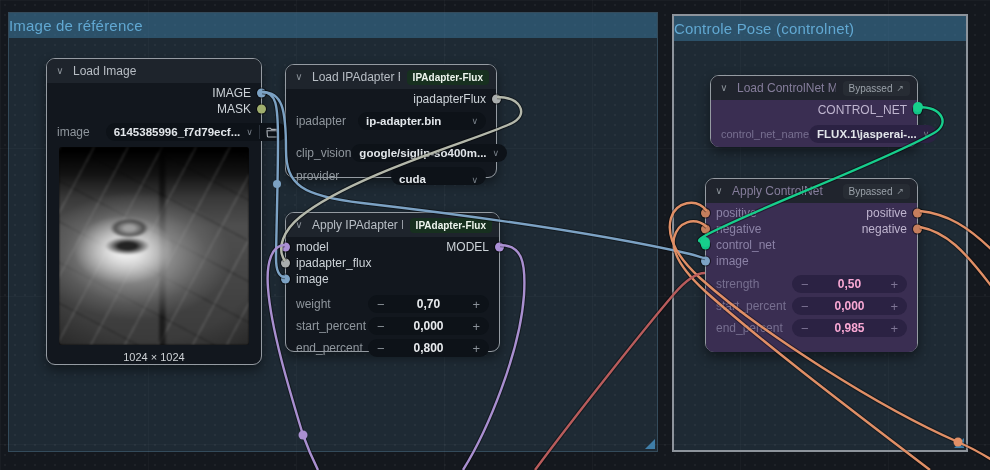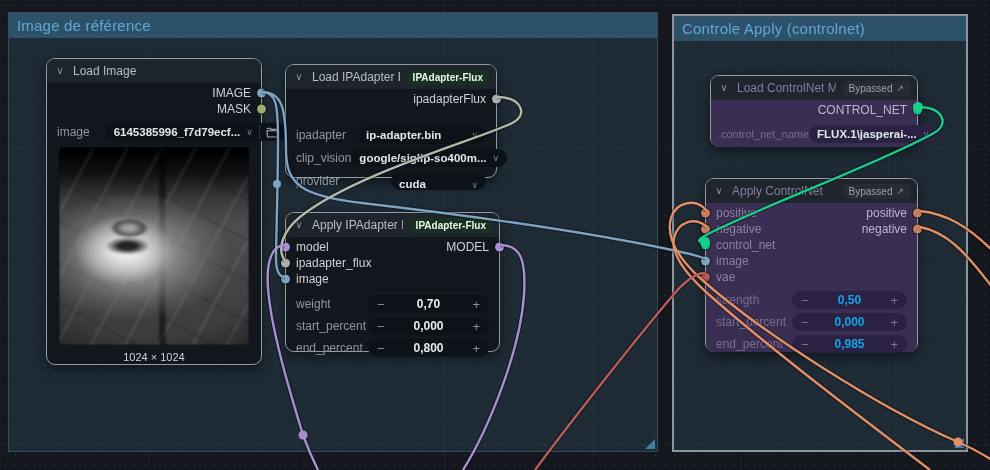--- a/index.html
+++ b/index.html
@@ -13,21 +13,21 @@
       linear-gradient(rgba(255,255,255,0.028) 1px, transparent 1px),
       linear-gradient(90deg, rgba(255,255,255,0.028) 1px, transparent 1px),
       radial-gradient(rgba(255,255,255,0.045) 1px, transparent 1.3px);
     background-size:148px 148px, 148px 148px, 10px 10px;
   }
 
   
   .group { position:absolute; background:rgba(88,136,170,0.16); border:1px solid rgba(110,160,195,0.28); }
   .group.selected { border:2px solid #8d949c; }
   .group-header { position:absolute; left:0; top:0; right:0; height:25px;
-    background:rgba(62,128,170,0.45); display:flex; align-items:center; padding-left:8px; }
+    background:rgba(62,128,170,0.45); display:flex; align-items:center; }
   .group-title { font-size:15px; color:#61a8d2; letter-spacing:0.2px; }
   .group-resizer { position:absolute; right:2px; bottom:2px; width:0; height:0;
     border-left:10px solid transparent; border-bottom:10px solid #3f7ea8; }
 
   
   .node { position:absolute; background:#12171e; border:1px solid #959ba2; border-radius:9px;
     box-shadow:0 5px 12px rgba(0,0,0,0.45); }
   .node-title { height:24px; background:#1e242c; border-radius:8px 8px 0 0;
     display:flex; align-items:center; padding:0 7px; gap:7px; }
   .node-title .collapse { color:#8a9198; font-size:10px; line-height:1; width:12px; text-align:center; }
@@ -59,21 +59,21 @@
 
   
   .node.bypassed .node-body { background:#3a2e52; border-radius:0 0 8px 8px; }
   .node.bypassed .node-title { background:#20242d; }
   .node.bypassed .node-title .t { color:#857d9b; }
   .node.bypassed .slotrow .in-label { color:#8b82a6; }
   .node.bypassed .slotrow .out-label { color:#bfb5cf; }
   .node.bypassed .widgetrow .wlabel { color:#776f90; }
   .node.bypassed .pill, .node.bypassed .numpill { background:#2b2243; }
   .node.bypassed .numpill .minus,.node.bypassed .numpill .plus { color:#7d7494; }
-  .node.bypassed .numpill .nval { color:#0ea5e9; }
+  .node.bypassed .numpill .nval { color:#f9a8d4; }
 
   
   .img-preview { margin:6px 12px 0 12px; height:198px; border-radius:3px; overflow:hidden;
     position:relative; background:#060606; }
   .img-art { position:absolute; inset:0; filter:blur(1.2px);
     background:
       radial-gradient(ellipse 26px 13px at 37% 41%, #9f9f9f 20%, rgba(60,60,60,0.8) 55%, transparent 75%),
       radial-gradient(ellipse 30px 12px at 36% 50%, rgba(0,0,0,0.85) 30%, transparent 75%),
       radial-gradient(ellipse 70px 48px at 34% 52%, rgba(255,255,255,0.95), rgba(255,255,255,0) 72%),
       radial-gradient(ellipse 120px 80px at 40% 55%, #b9b9b9, rgba(120,120,120,0.4) 60%, transparent 80%),
@@ -100,21 +100,21 @@
 
   <div class="group" style="left:8px; top:12px; width:650px; height:440px;">
     <div class="group-header">
       <span class="group-title">Image de référence</span>
     </div>
     <div class="group-resizer"></div>
   </div>
 
   <div class="group selected" style="left:672px; top:14px; width:296px; height:438px;">
     <div class="group-header">
-      <span class="group-title">Controle Apply (controlnet)</span>
+      <span class="group-title">Controle Pose (controlnet)</span>
     </div>
     <div class="group-resizer"></div>
   </div>
 
   <div class="node" style="left:46px; top:58px; width:216px; height:307px;">
     <div class="node-title">
       <span class="collapse">∨</span>
       <span class="t">Load Image</span>
     </div>
     <div class="node-body">
@@ -151,28 +151,28 @@
     <div class="node-title">
       <span class="collapse">∨</span>
       <span class="t">Load IPAdapter Flux M...</span>
       <span class="badge-type">IPAdapter-Flux</span>
     </div>
     <div class="node-body">
       <div class="slotrow">
         <span class="out-label">ipadapterFlux</span>
         <span class="dot out" style="background:#a9adad;"></span>
       </div>
-      <div class="widgetrow" style="margin-top:19px;">
+      <div class="widgetrow" style="margin-top:5px;">
         <span class="wlabel" style="width:62px;">ipadapter</span>
         <div class="pill" style="flex:1;">
           <span class="val">ip-adapter.bin</span>
           <span class="carat">∨</span>
         </div>
       </div>
-      <div class="widgetrow" style="margin-top:5px;">
+      <div class="widgetrow" style="margin-top:14px;">
         <span class="wlabel" style="width:62px;">clip_vision</span>
         <div class="pill" style="flex:1;">
           <span class="val">google/siglip-so400m...</span>
           <span class="carat">∨</span>
         </div>
       </div>
       <div class="widgetrow" style="margin-top:5px;gap:33px;">
         <span class="wlabel" style="width:62px;">provider</span>
         <div class="pill" style="flex:1;align-items:flex-end;">
           <span class="val">cuda</span>
@@ -276,24 +276,20 @@
         <span class="out-label">negative</span>
         <span class="dot out" style="background:#c57e5d;"></span>
       </div>
       <div class="slotrow">
         <span class="dot in" style="background:#12c286;"></span>
         <span class="in-label">control_net</span>
       </div>
       <div class="slotrow">
         <span class="dot in" style="background:#7ca2c4;"></span>
         <span class="in-label">image</span>
-      </div>
-      <div class="slotrow">
-        <span class="dot in" style="background:#b35959;"></span>
-        <span class="in-label">vae</span>
       </div>
       <div class="widgetrow" style="margin-top:6px;">
         <span class="wlabel" style="width:68px;">strength</span>
         <div class="numpill">
           <span class="minus">−</span>
           <span class="nval">0,50</span>
           <span class="plus">+</span>
         </div>
       </div>
       <div class="widgetrow" style="margin-top:4px;">

